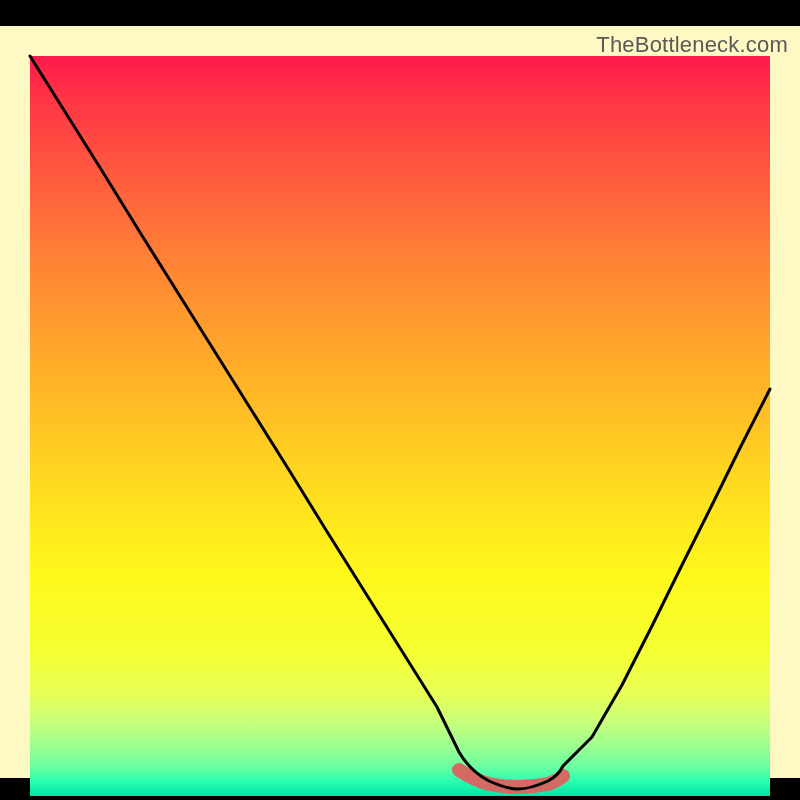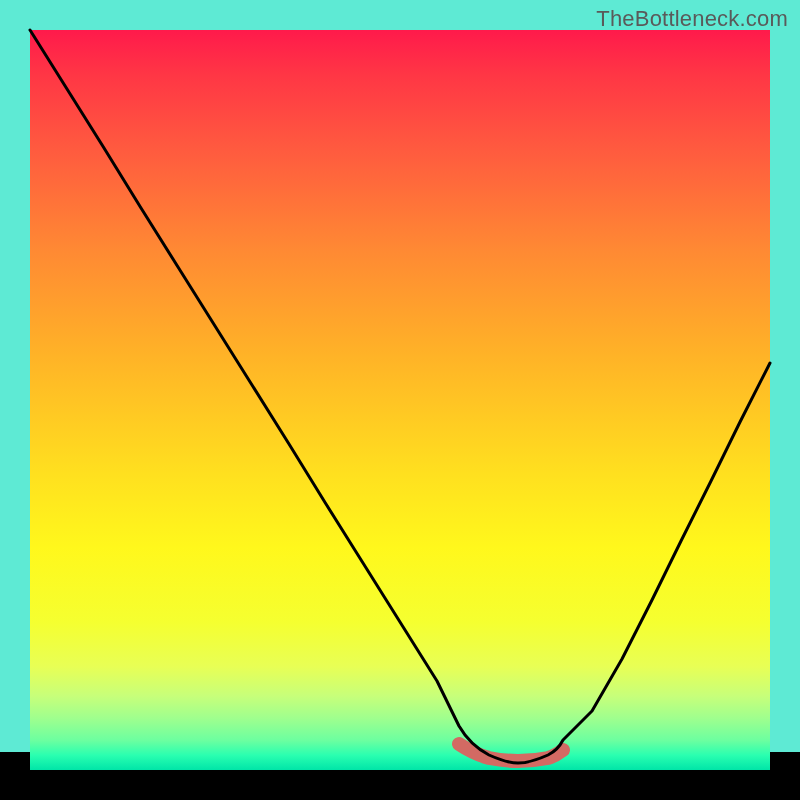--- a/index.html
+++ b/index.html
@@ -8,21 +8,22 @@
     width: 800px;
     height: 800px;
     background: #000;
     font-family: Arial, Helvetica, sans-serif;
     overflow: hidden;
   }
   .frame {
     position: relative;
     width: 800px;
     height: 752px;
-    background: #5eead4;
+    background: #fef9c3;
+    margin-top: 26px;
   }
   .plot-area {
     position: absolute;
     left: 30px;
     top: 30px;
     width: 740px;
     height: 740px;
     
     background:
       linear-gradient(to bottom,

